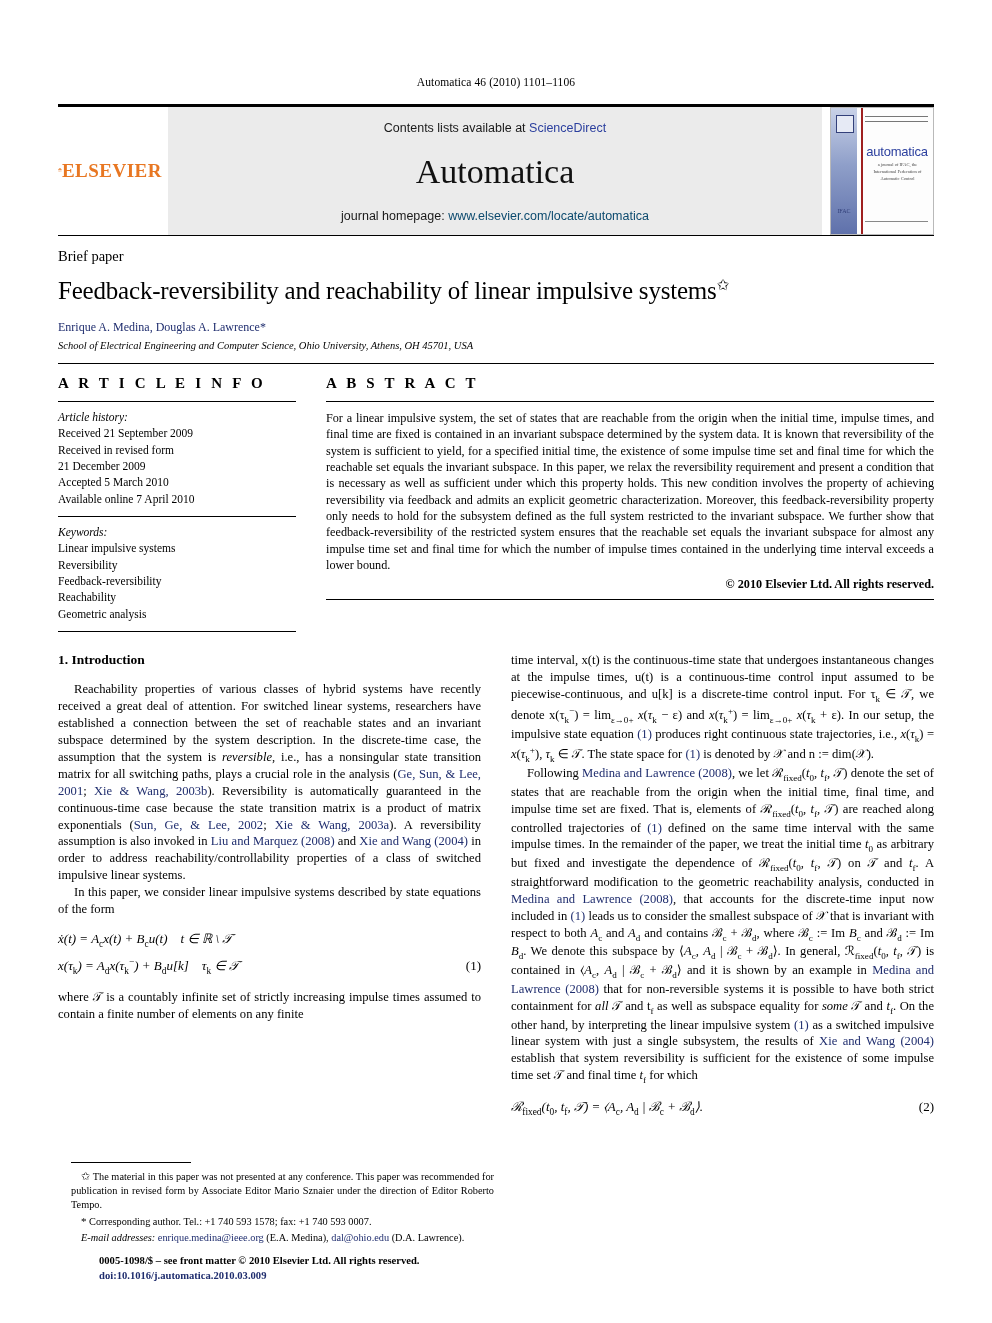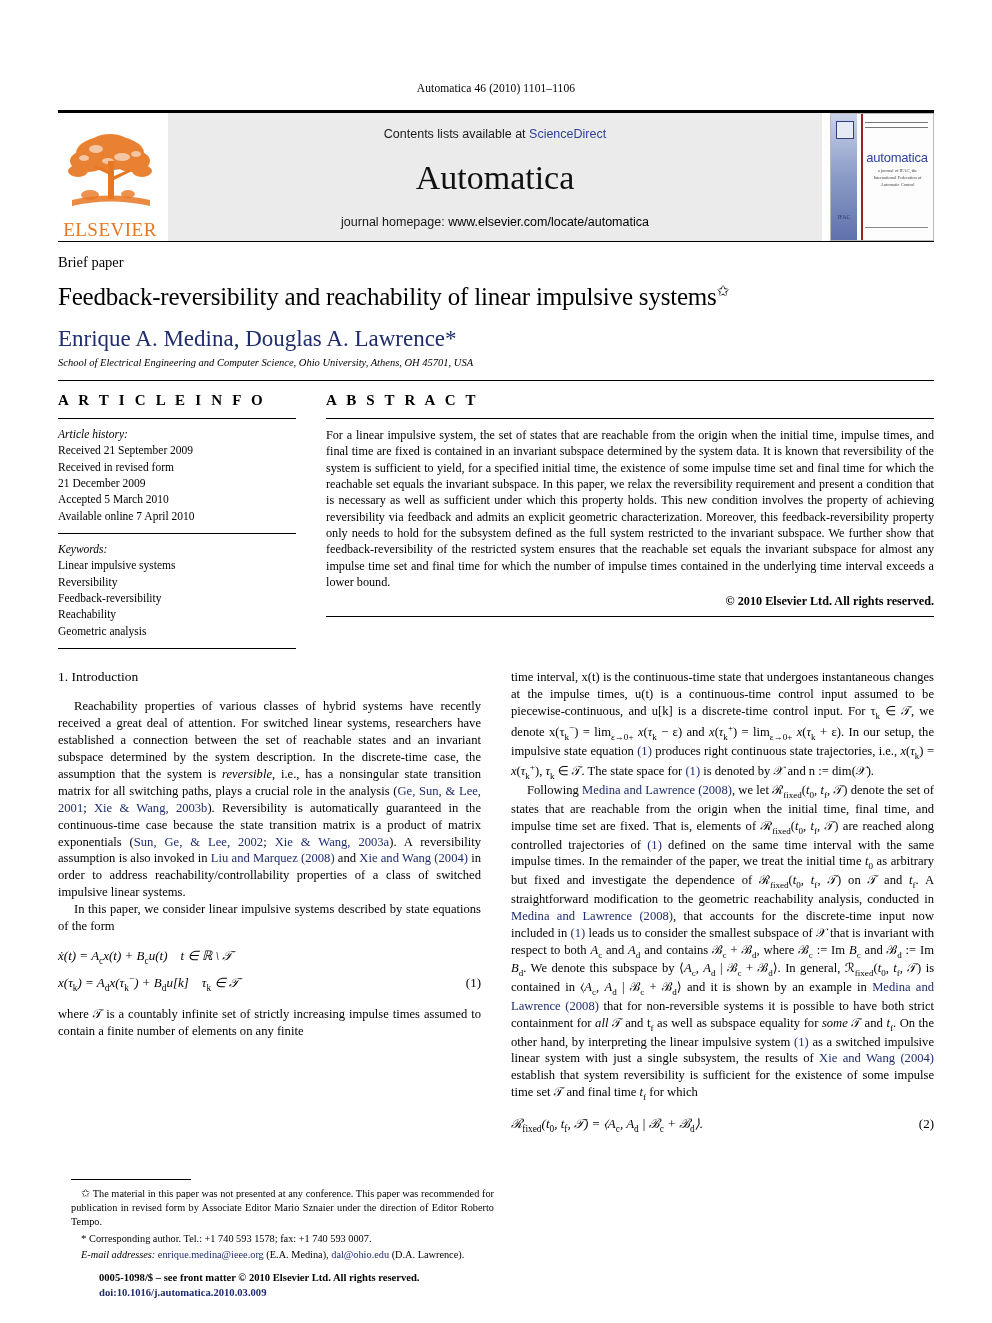--- a/index.html
+++ b/index.html
@@ -13,21 +13,21 @@
     font-family: "Liberation Serif", serif;
     color: #000000;
     position: relative;
     overflow: hidden;
   }
   .page {
     width: 992px;
     height: 1323px;
     position: relative;
     box-sizing: border-box;
-    padding: 10px 58px;
+    padding: 4px 58px;
   }
 
   
   .running-head {
     text-align: center;
     font-size: 11.5px;
     padding-top: 72px;
     letter-spacing: 0.1px;
   }
 
@@ -36,25 +36,26 @@
     margin-top: 16px;
     border-top: 3px solid #000;
     display: flex;
     align-items: stretch;
     height: 128px;
   }
   .elsevier-logo {
     width: 104px;
     flex: 0 0 104px;
     display: flex;
-    flex-direction: column;
+    flex-direction: row;
     justify-content: flex-end;
     align-items: center;
     padding-bottom: 2px;
     box-sizing: border-box;
+    font-weight: bold;
   }
   .tree-svg { display:block; }
   .elsevier-word {
     font-family: "Liberation Serif", serif;
     font-size: 19px;
     color: #E87722;
     letter-spacing: 0.5px;
     line-height: 1;
     margin-top: 1px;
   }
@@ -82,21 +83,21 @@
     font-size: 34px;
     color: #111;
     line-height: 1;
   }
   .homepage-line {
     font-family: "Liberation Sans", sans-serif;
     font-size: 12.5px;
     color: #1a1a1a;
   }
   .homepage-line .hp-link {
-    color: #000000;
+    color: #0c4a6e;
   }
   .cover-thumb {
     width: 104px;
     flex: 0 0 104px;
     margin-left: 8px;
     border: 1px solid #b9b9b9;
     background: #fdfdfd;
     position: relative;
     box-sizing: border-box;
     overflow: hidden;
@@ -172,21 +173,21 @@
   }
   .paper-title {
     font-size: 25px;
     font-weight: normal;
     margin: 0 0 14px 0;
     line-height: 1.15;
     letter-spacing: -0.2px;
   }
   .paper-title .star { font-size: 15px; vertical-align: super; }
   .authors {
-    font-size: 23px;
+    font-size: 12px;
     color: #1f2d6e;
     margin-bottom: 5px;
   }
   .affiliation {
     font-size: 10.5px;
     font-style: italic;
     margin-bottom: 12px;
   }
 
   
@@ -229,21 +230,21 @@
 
   
   .body-cols {
     display: flex;
     gap: 30px;
     margin-top: 20px;
   }
   .bcol { width: 423px; flex: 0 0 423px; position: relative; }
   h2.section {
     font-size: 13.5px;
-    font-weight: normal;
+    font-weight: bold;
     margin: 0 0 13px 0;
   }
   p.para {
     font-size: 12.6px;
     line-height: 1.345;
     text-align: justify;
     margin: 0;
     text-indent: 16px;
     hyphens: none;
   }

